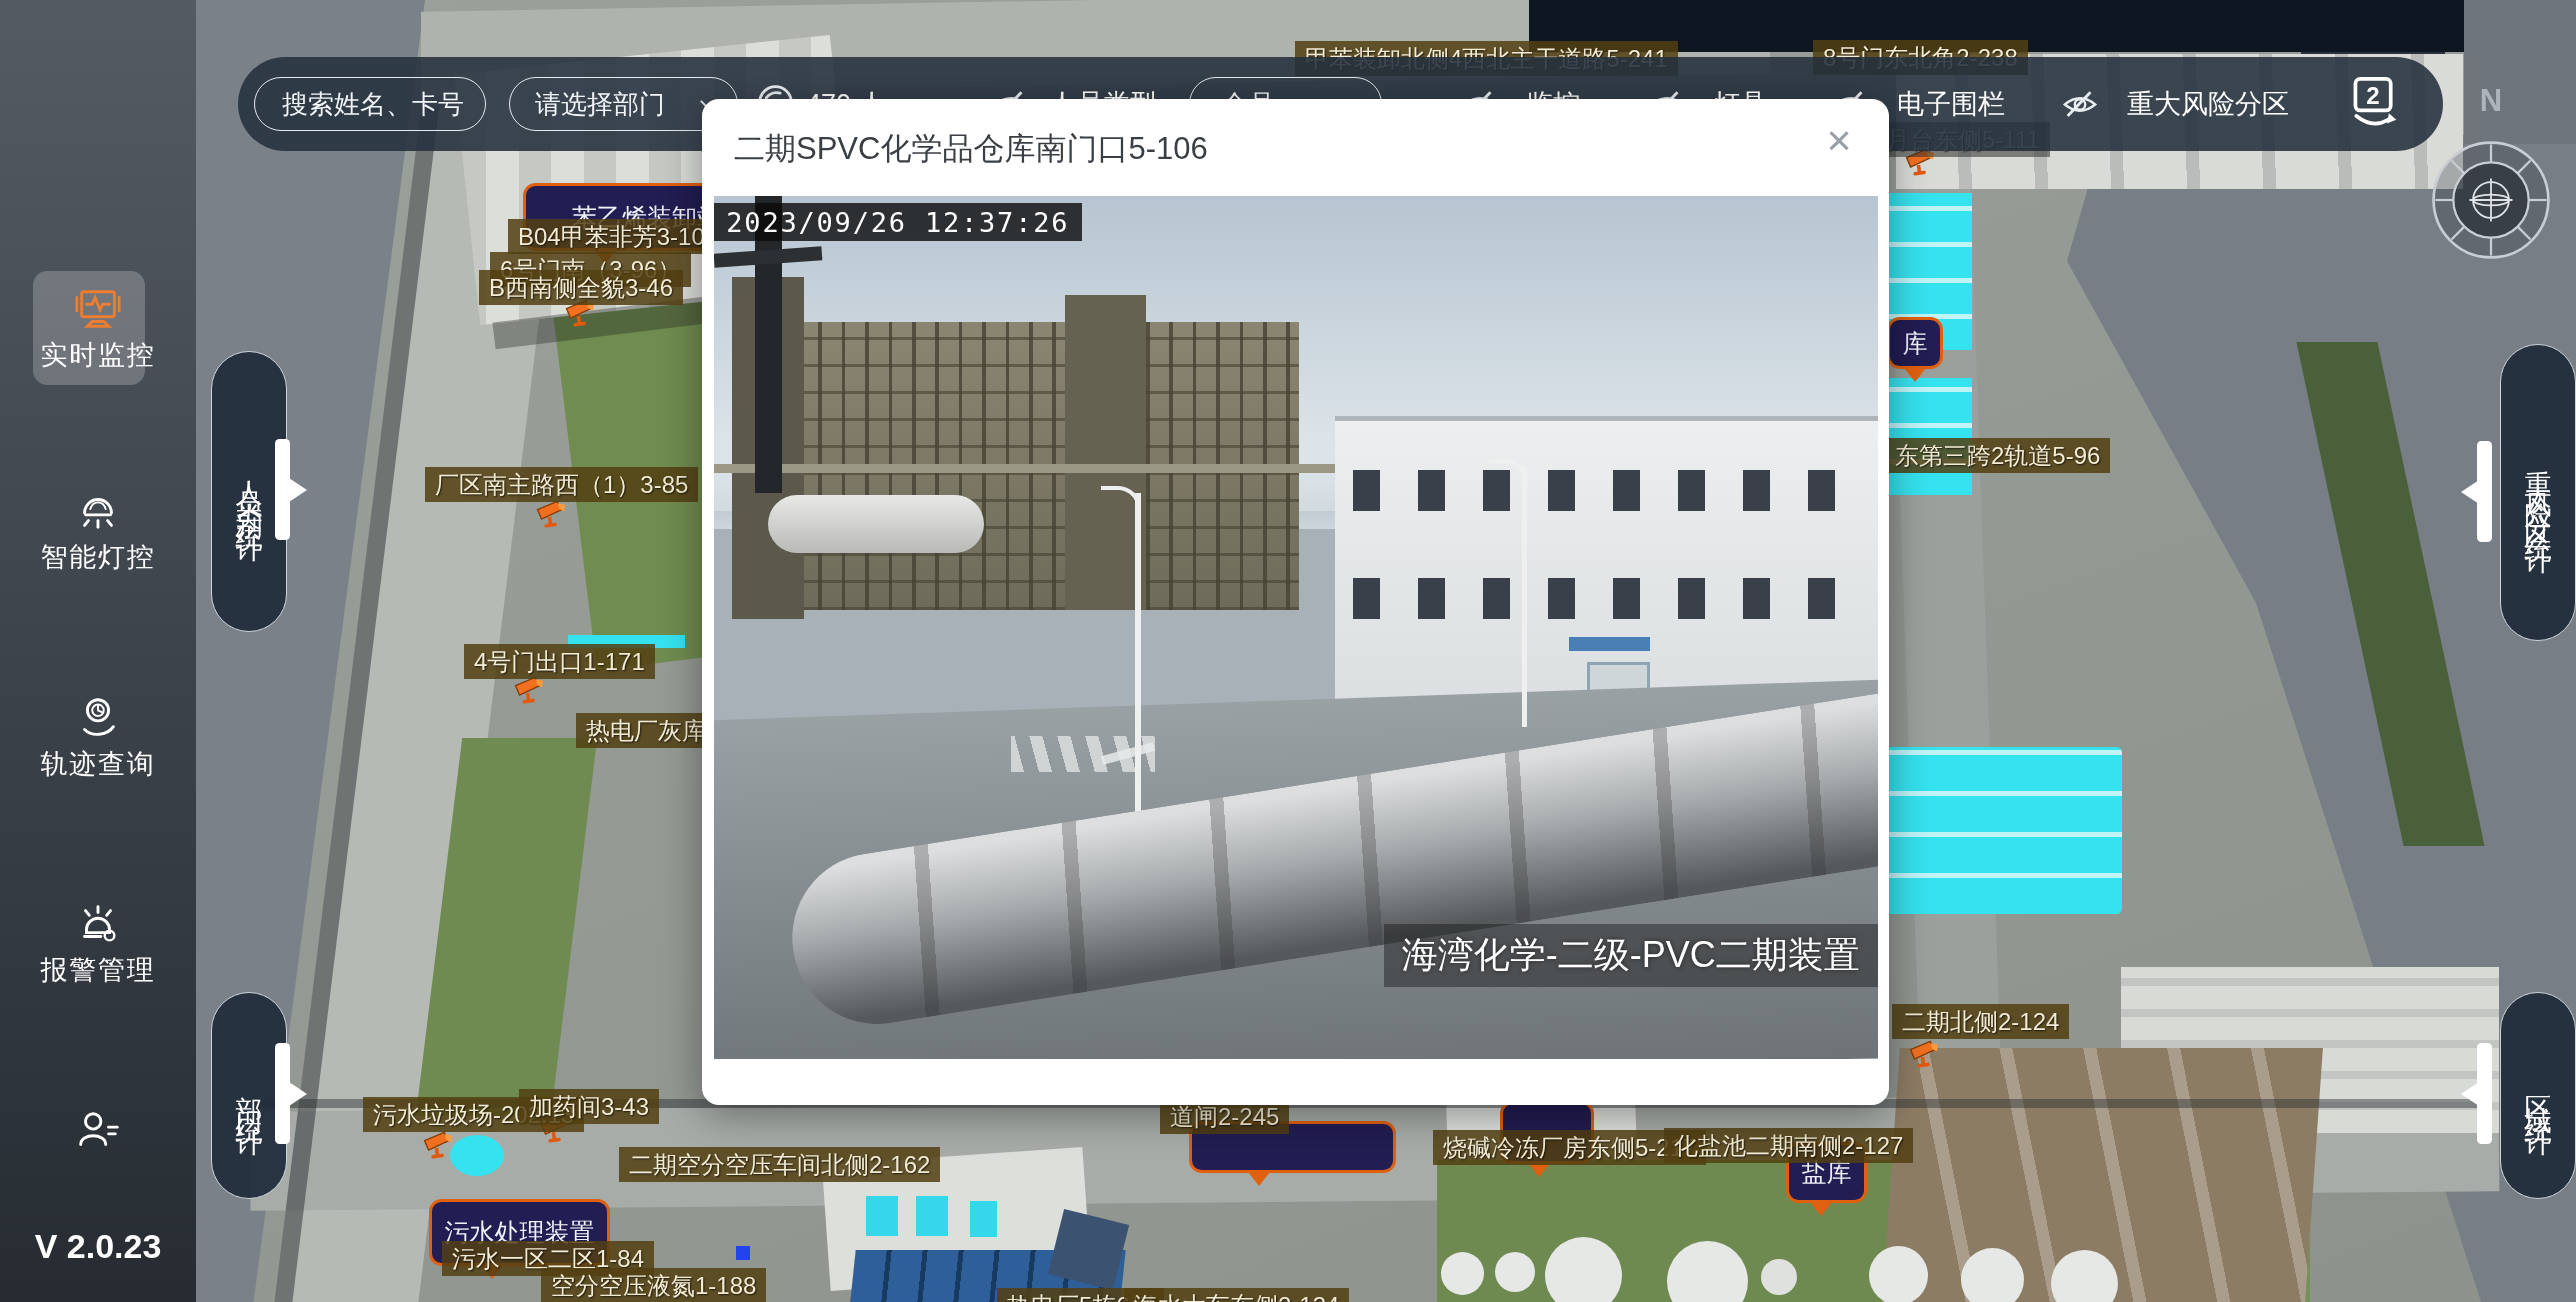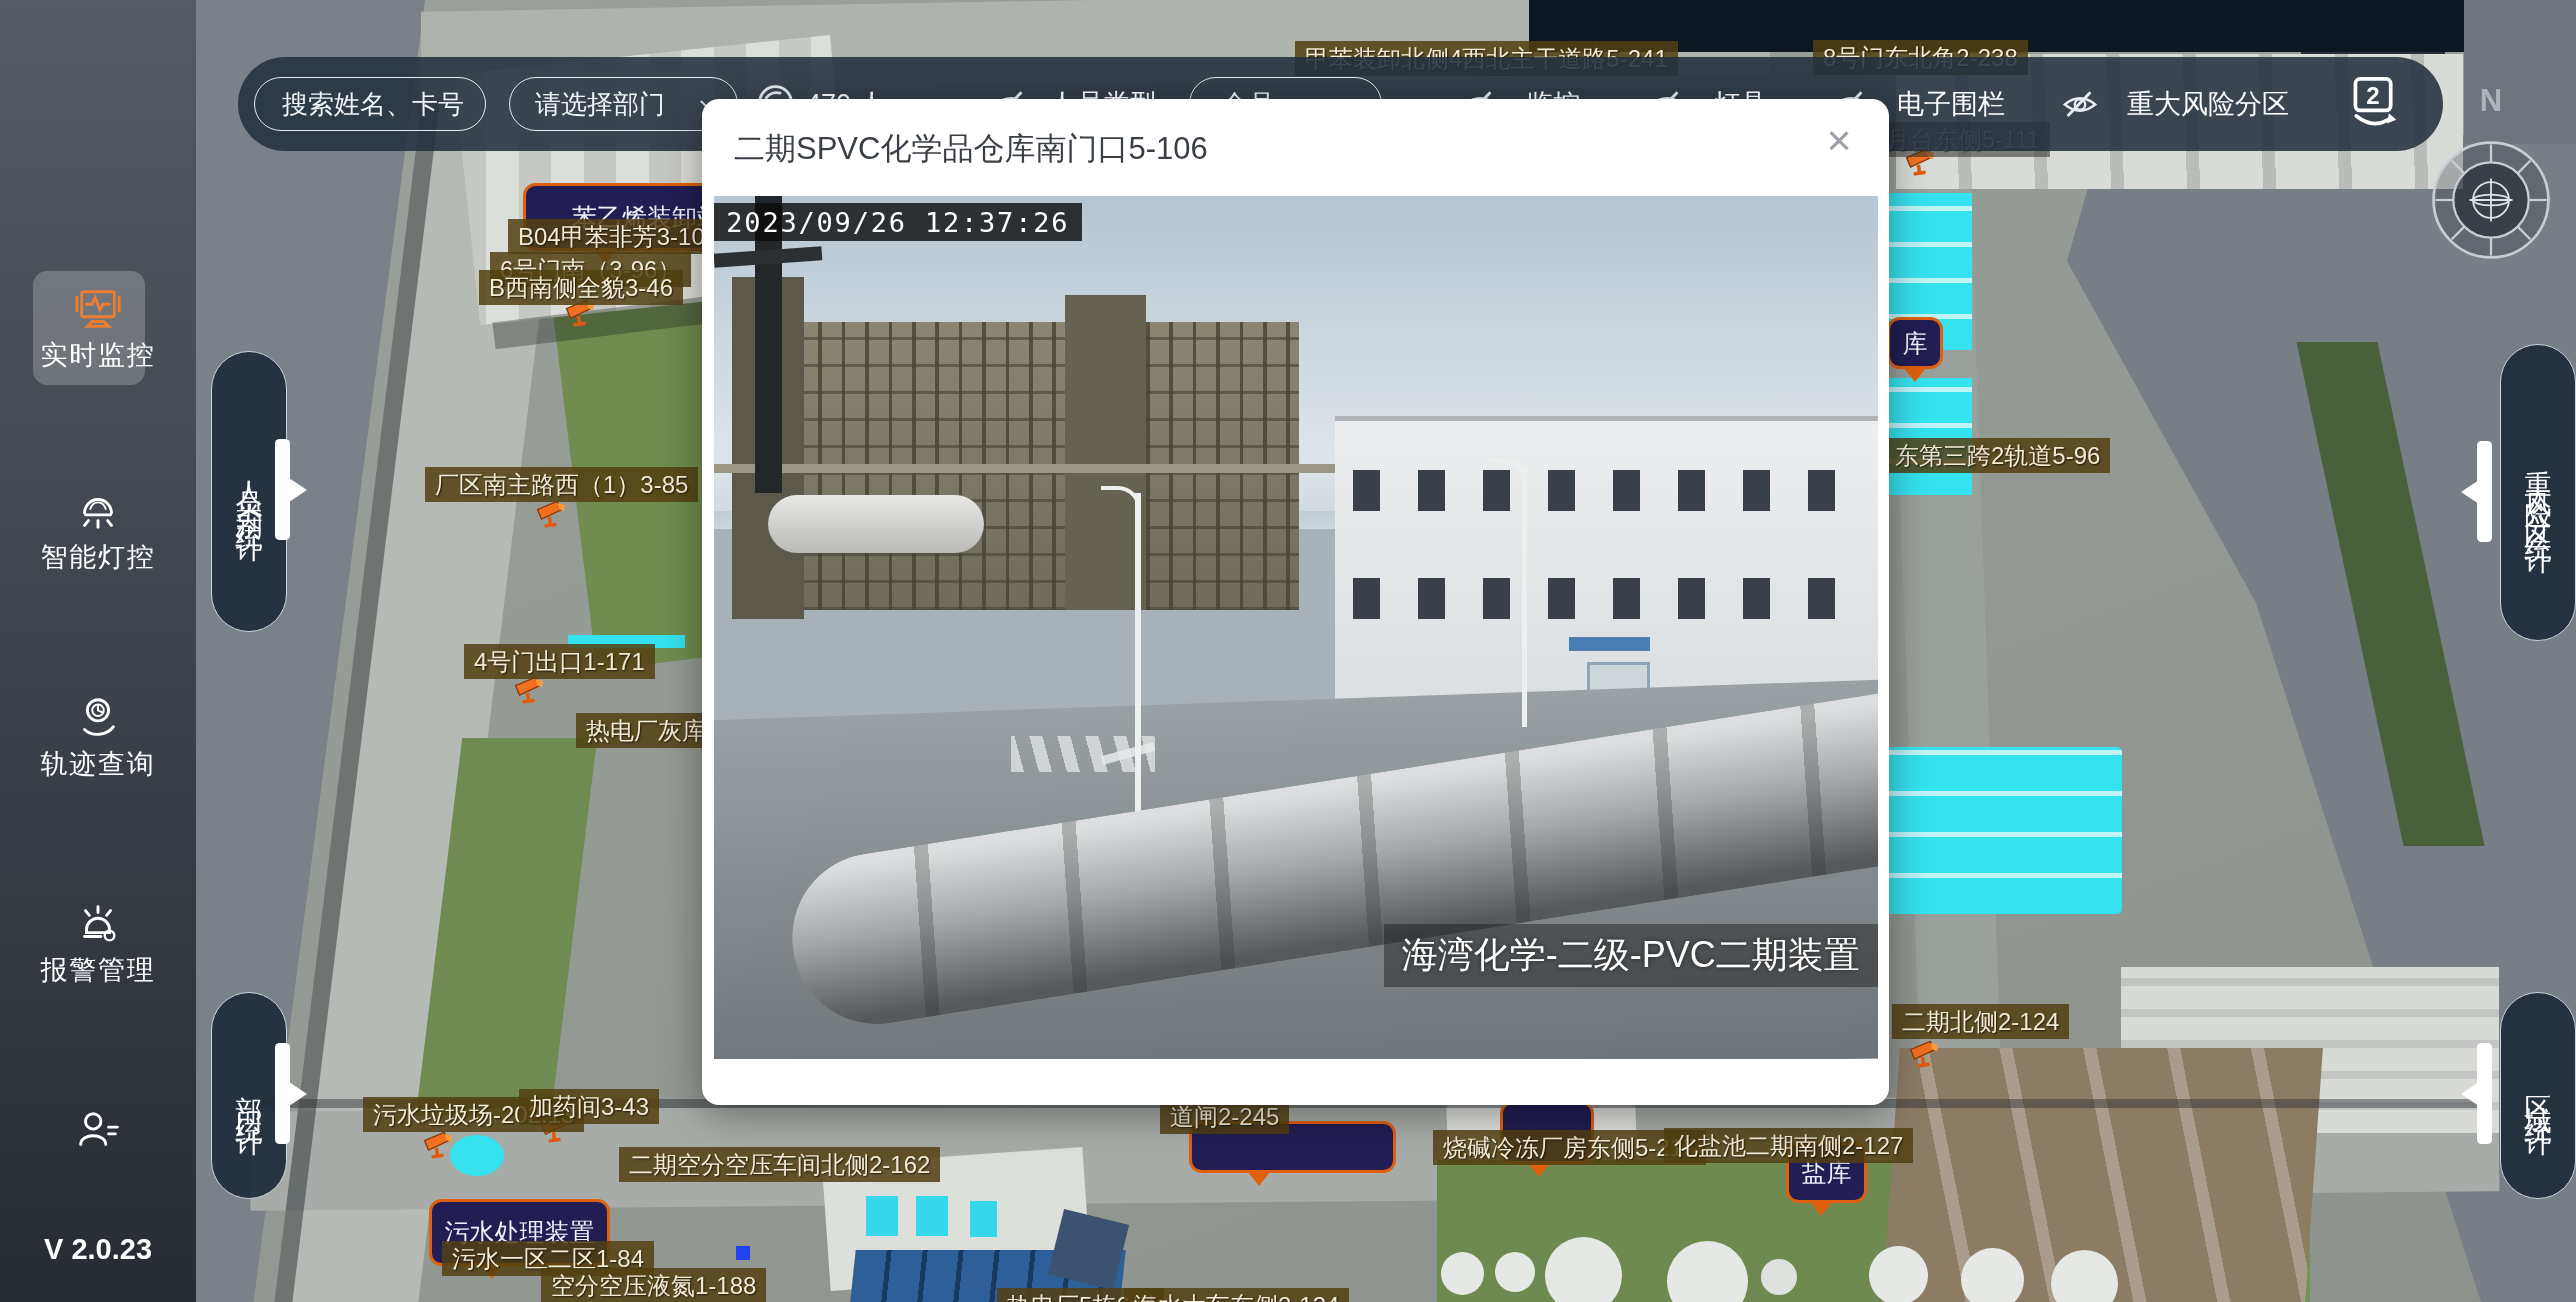--- a/index.html
+++ b/index.html
@@ -24,21 +24,21 @@
 
   
   #sidebar { position:absolute; left:0; top:0; width:196px; height:1302px; z-index:5;
     background:linear-gradient(#545b63,#272c33); }
   .sb-item { position:absolute; left:0; width:196px; text-align:center; }
   .sb-icon { display:inline-block; }
   .sb-label { color:#fff; font-size:27px; font-weight:500; letter-spacing:1.8px; }
   .sb-active-tile { position:absolute; left:33px; width:112px; height:114px;
     background:rgba(255,255,255,.22); border-radius:14.4px; }
   #version { position:absolute; left:0; bottom:36px; width:196px; text-align:center;
-    color:#fff; font-size:29px; font-weight:bold; }
+    color:#fff; font-size:34px; font-weight:bold; }
 
   
   #toolbar { position:absolute; left:238px; top:57px; width:2205px; height:94px;
     background:rgba(36,48,62,.88); border-radius:47px; z-index:6; }
   #toolbar > * { position:absolute; }
   .pill { top:20px; height:54px; border:1.8px solid #e6ebf0; border-radius:27px;
     display:flex; align-items:center; color:#f2f5f8; font-size:26px; }
   .tb-label { top:50%; transform:translateY(-50%); color:#fff; font-size:27px; white-space:nowrap; }
   .chev { width:12.6px; height:12.6px; border-right:2.7px solid #dfe5ea; border-bottom:2.7px solid #dfe5ea;
     transform:rotate(45deg); margin-left:auto; margin-right:21.6px; margin-top:-5.4px; }

